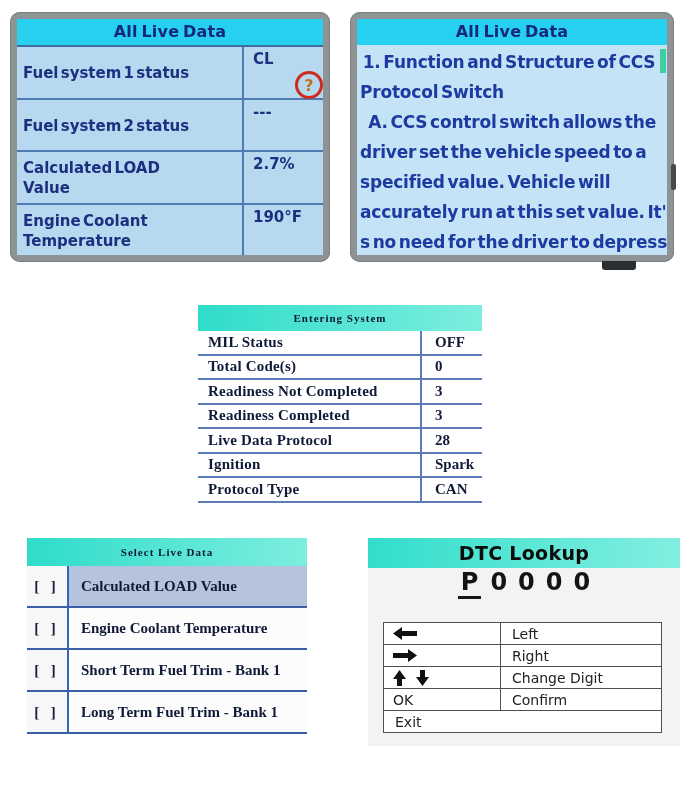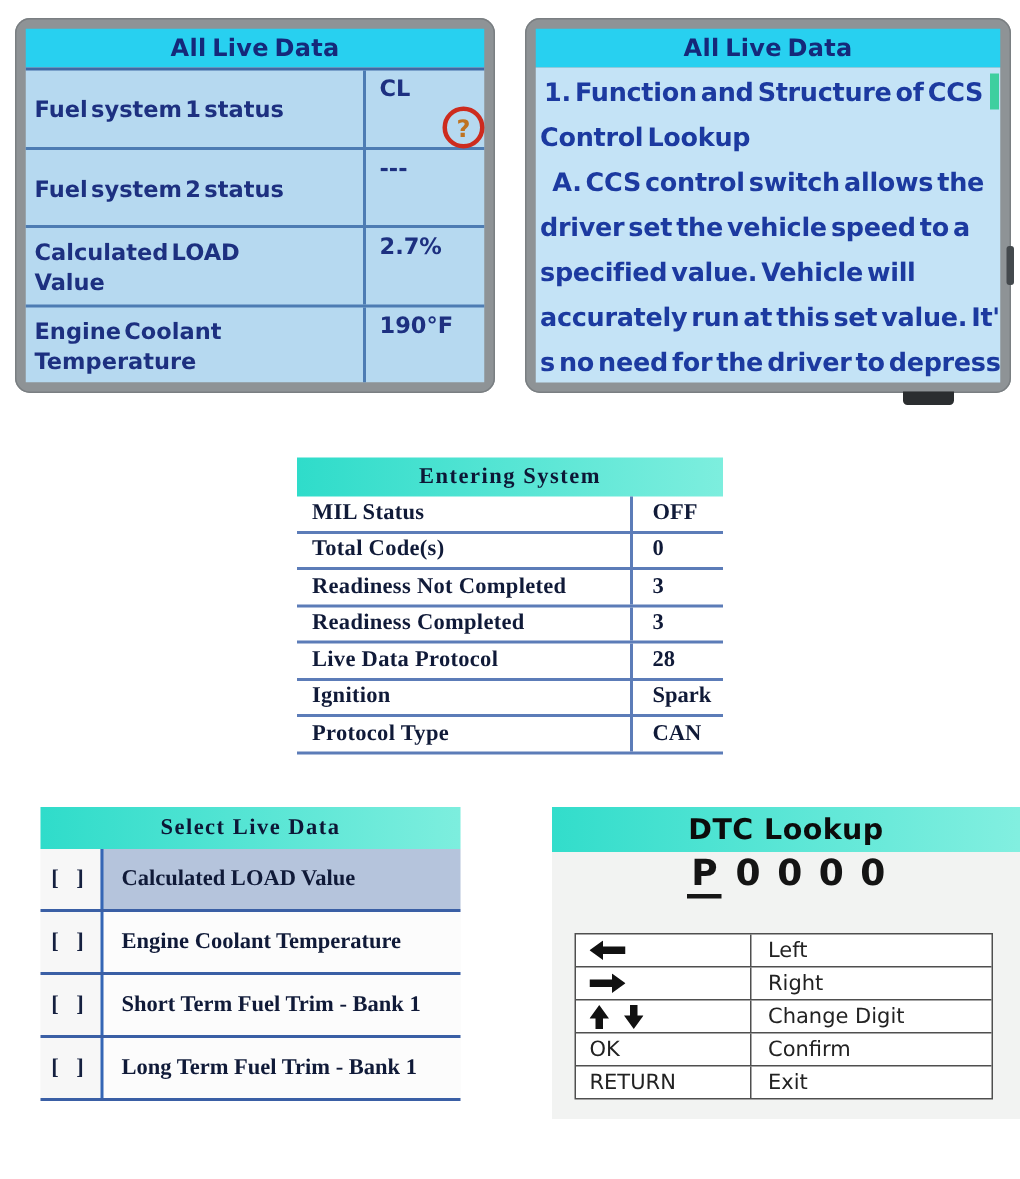--- a/index.html
+++ b/index.html
@@ -35,21 +35,21 @@
                background:#2b2e30;border-radius:0 0 3px 3px;}
   .help-badge{position:absolute;left:285px;top:59px;width:28px;height:28px;
               box-sizing:border-box;border:3px solid #cd2b1e;border-radius:50%;
               display:flex;align-items:center;justify-content:center;
               font-weight:bold;font-size:16px;color:#bf7320;}
 
   
   .sys-table{position:absolute;left:198px;top:305px;width:284px;background:#ffffff;}
   .tq-header{height:26px;background:linear-gradient(90deg,#2fdcca,#7deede);
              text-align:center;line-height:27px;font-family:"Liberation Serif",serif;
-             font-weight:bold;font-size:15px;color:#0d1736;letter-spacing:1px;}
+             font-weight:bold;font-size:11px;color:#0d1736;letter-spacing:1px;}
   .sys-row{display:flex;height:24.5px;box-sizing:border-box;
            border-bottom:2px solid #5c7cb8;}
   .sys-label{flex:1;display:flex;align-items:center;padding-left:10px;
              font-family:"Liberation Serif",serif;font-weight:bold;font-size:15px;
              color:#101a38;letter-spacing:0.2px;}
   .sys-value{width:62px;box-sizing:border-box;border-left:2px solid #5c7cb8;
              display:flex;align-items:center;padding-left:13px;
              font-family:"Liberation Serif",serif;font-weight:bold;font-size:15px;
              color:#101a38;}
 
@@ -116,21 +116,21 @@
     <div class="help-badge">
       <span>?</span>
     </div>
   </div>
 
   <div class="device device-right">
     <div class="screen">
       <div class="lcd-header">All Live Data</div>
       <div class="lcd-help">
         <div class="help-line"> 1. Function and Structure of CCS</div>
-        <div class="help-line">Control Lookup</div>
+        <div class="help-line">Protocol Switch</div>
         <div class="help-line">   A. CCS control switch allows the</div>
         <div class="help-line">driver set the vehicle speed to a</div>
         <div class="help-line">specified value. Vehicle will</div>
         <div class="help-line">accurately run at this set value. It'</div>
         <div class="help-line">s no need for the driver to depress</div>
       </div>
     </div>
     <div class="scrollbar"></div>
     <div class="side-notch"></div>
     <div class="device-foot"></div>
@@ -219,19 +219,18 @@
               <path d="M6.5 16 L0 7 H4 V0 H9 V7 H13 Z"></path>
             </svg>
         </div>
         <div class="action-cell">Change Digit</div>
       </div>
       <div class="key-row">
         <div class="key-cell">OK</div>
         <div class="action-cell">Confirm</div>
       </div>
       <div class="key-row">
-        <div class="key-cell">RETURN</div>
         <div class="action-cell">Exit</div>
       </div>
     </div>
   </div>
 
 </div>
 
 </body></html>

